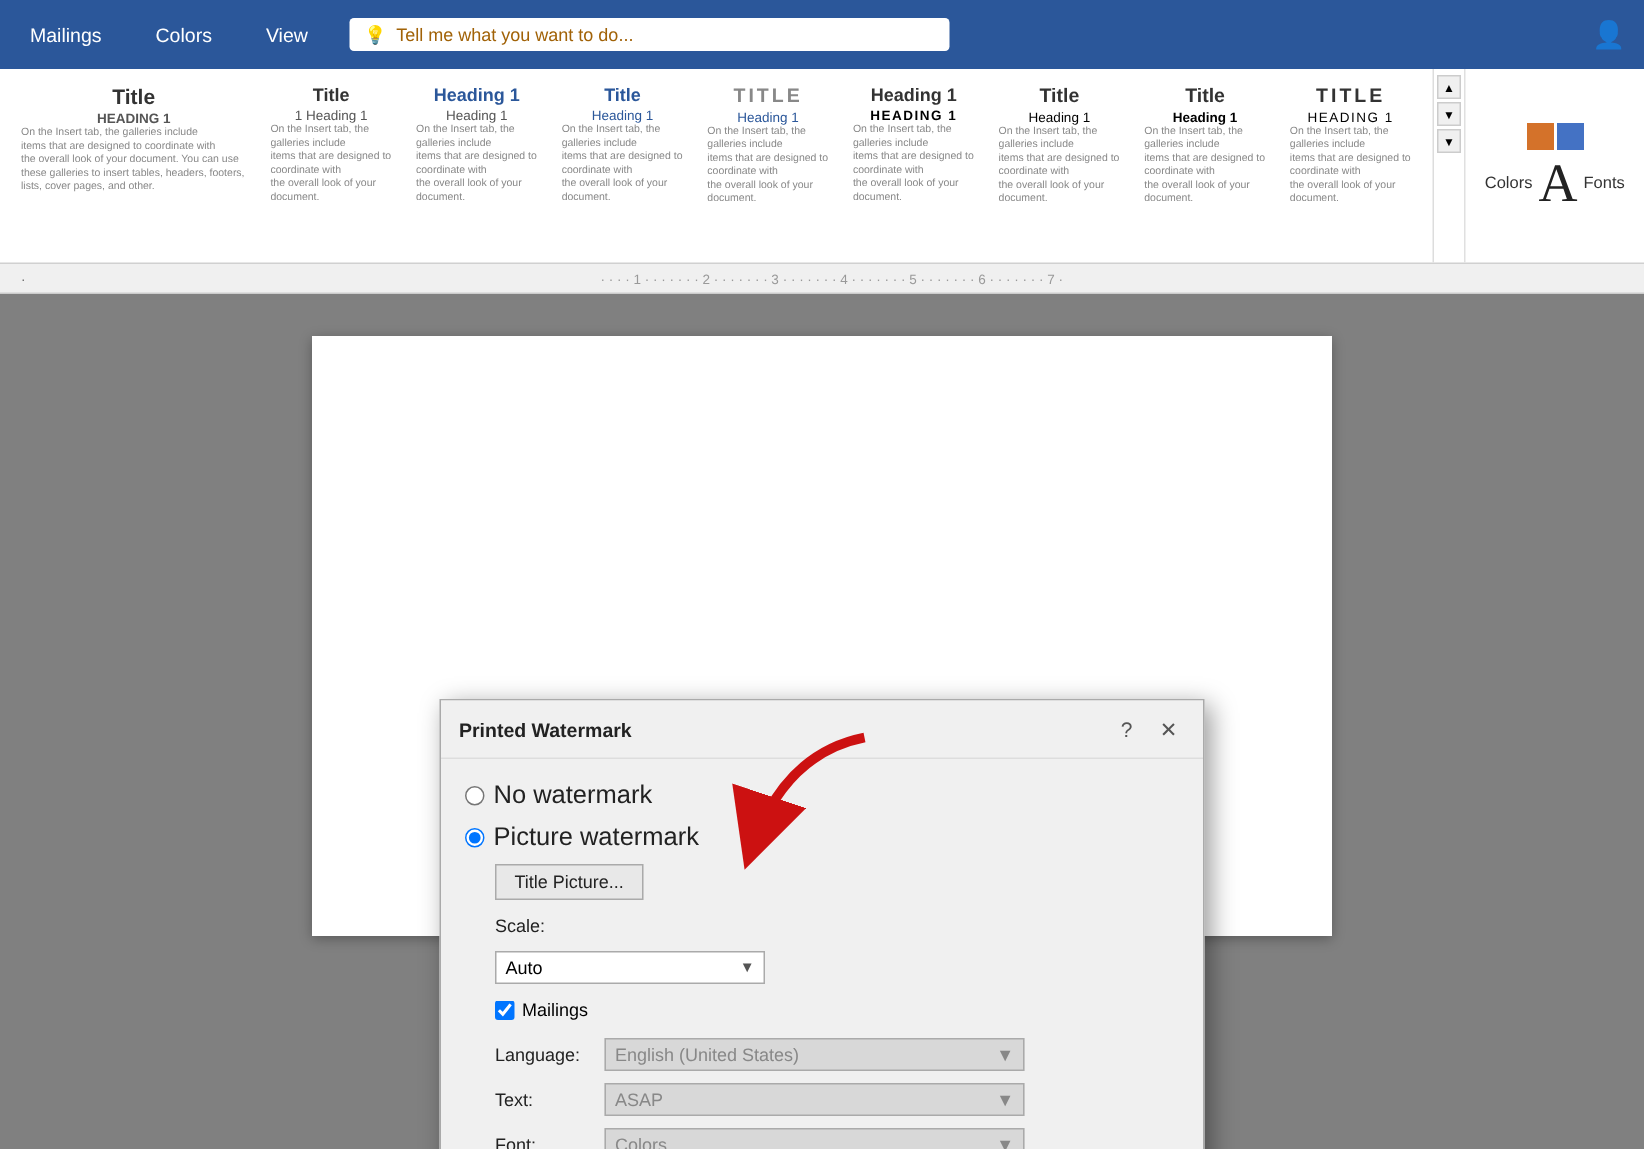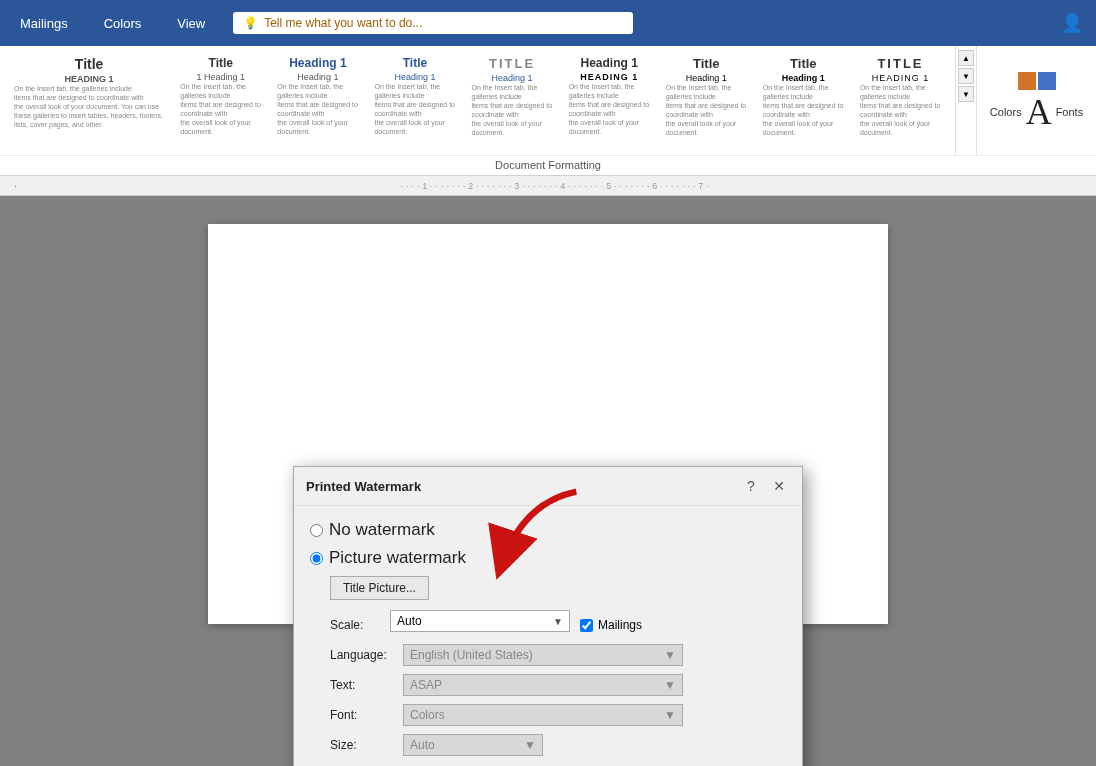--- a/index.html
+++ b/index.html
@@ -210,24 +210,25 @@
     .select-picture-btn {
       background: #e8e8e8;
       border: 1px solid #aaa;
       padding: 4px 12px;
       font-size: 12px;
       cursor: pointer;
       color: #222;
     }
     .scale-row {
       display: flex;
-      align-items: flex-end;
+      align-items: flex-start;
       gap: 10px;
       padding-left: 20px;
       margin-bottom: 12px;
+      flex-direction: column;
     }
     .scale-label {
       font-size: 12px;
       color: #222;
       min-width: 50px;
     }
     .dropdown {
       background: white;
       border: 1px solid #aaa;
       padding: 3px 6px;
@@ -385,21 +386,20 @@
         <div class="color-swatch-orange"></div>
         <div class="color-swatch-blue"></div>
       </div>
       <div style="display:flex;gap:4px;align-items:center">
         <span style="font-size:11px;cursor:pointer;color:#333">Colors</span>
         <span class="font-letter">A</span>
         <span style="font-size:11px;cursor:pointer;color:#333">Fonts</span>
       </div>
     </div>
   </div>
-  <div class="doc-formatting-label">Document Formatting</div>
 </div>
 
 <div class="ruler">
   <span style="margin-left:10px">·</span>
   <span style="flex:1;text-align:center;font-size:9px;color:#999">· · · · 1 · · · · · · · 2 · · · · · · · 3 · · · · · · · 4 · · · · · · · 5 · · · · · · · 6 · · · · · · · 7 ·</span>
 </div>
 
 <div class="doc-area">
   <div class="doc-page"></div>
 

